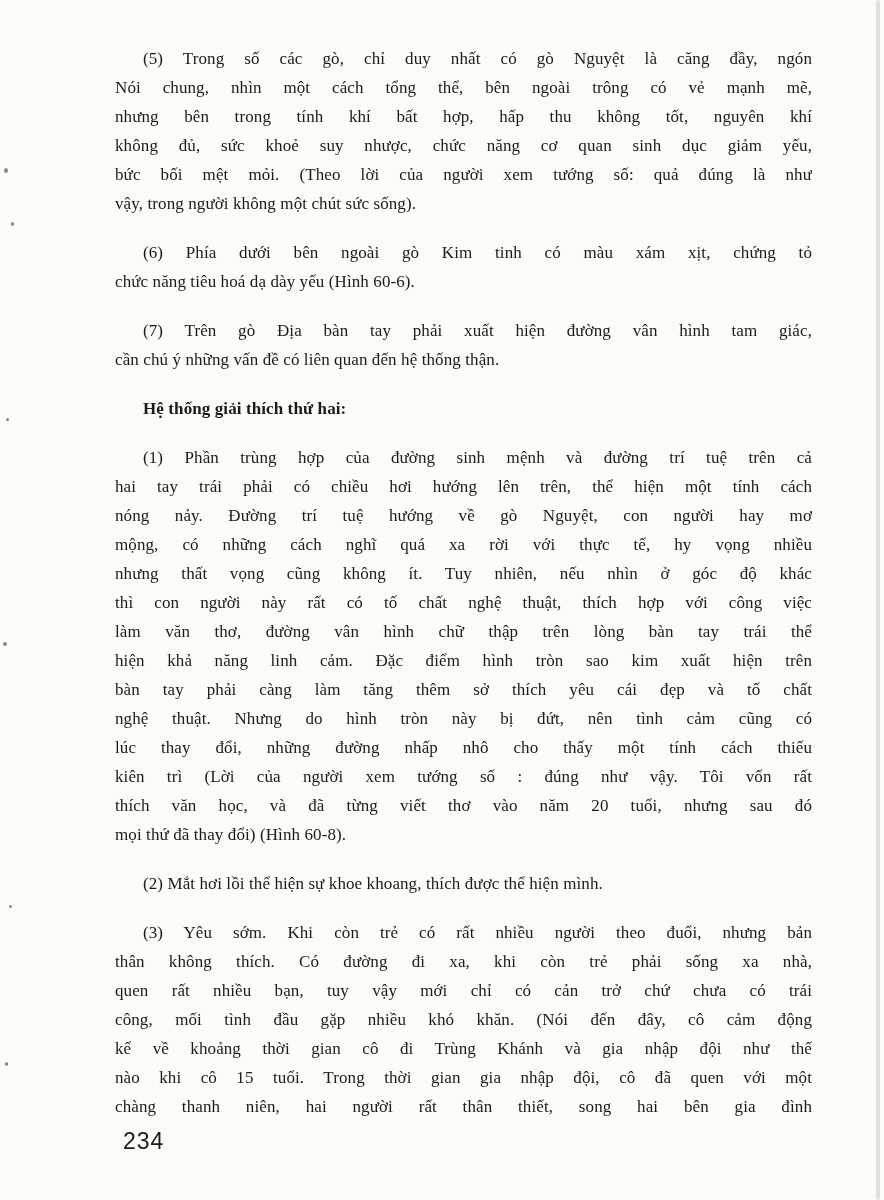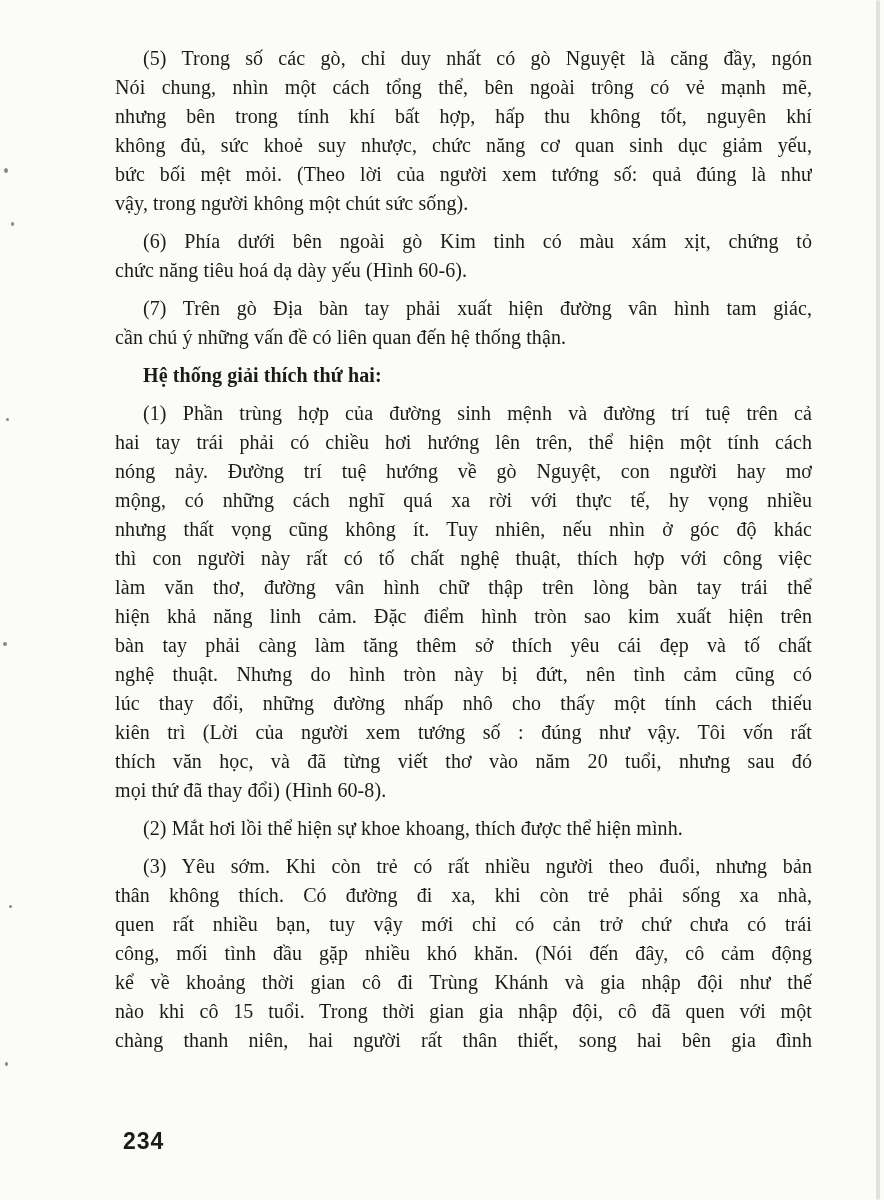--- a/index.html
+++ b/index.html
@@ -36,46 +36,46 @@
   .speck {
     position: absolute;
     background: rgba(40,40,40,0.55);
     border-radius: 50%;
   }
   .text-block {
     position: absolute;
     left: 115px;
     top: 44px;
     width: 697px;
-    font-size: 20px;
+    font-size: 17px;
     line-height: 29px;
     letter-spacing: 0.1px;
   }
   .para { margin: 0; }
-  .para + .para { margin-top: 9px; }
+  .para + .para { margin-top: 20px; }
   .line {
     text-align: justify;
     text-align-last: justify;
     height: 29px;
     overflow: hidden;
     white-space: nowrap;
   }
   .line.last { text-align-last: left; }
   .line.first { text-indent: 28px; }
   .para.heading .line {
     text-align: left;
     text-align-last: left;
     font-weight: bold;
   }
   .page-number {
     position: absolute;
     left: 123px;
     top: 1128px;
     font-family: "Liberation Sans", sans-serif;
-    font-weight: bold;
+    font-weight: normal;
     font-size: 23px;
     letter-spacing: 1px;
   }
 </style>
 </head>
 <body>
 
 <div class="scan-page">
   <div class="edge-shade"></div>
 

